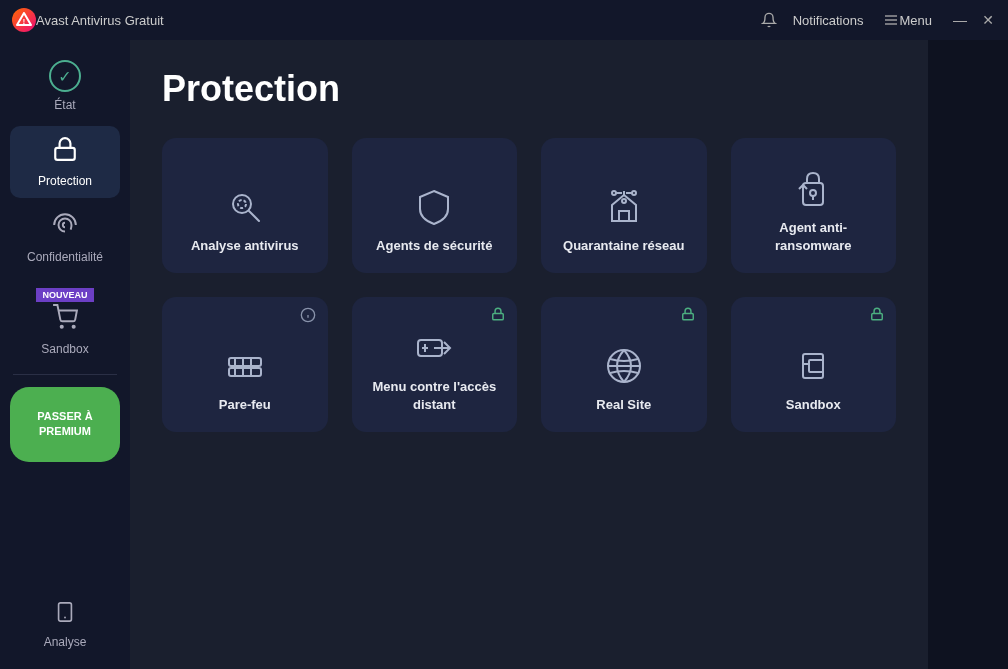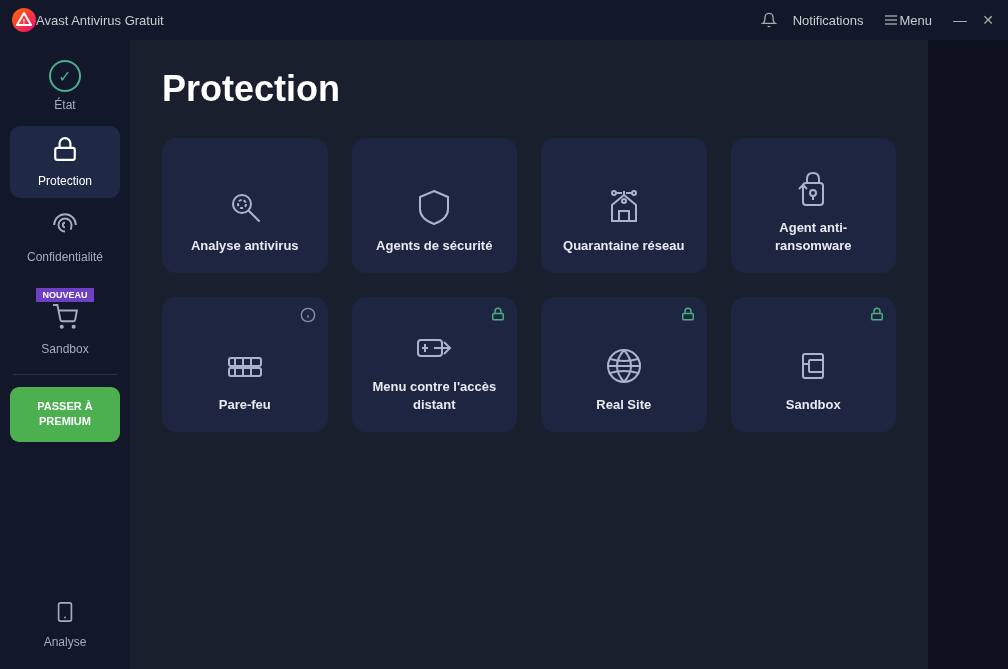--- a/index.html
+++ b/index.html
@@ -145,22 +145,22 @@
       font-weight: bold;
       padding: 2px 6px;
       border-radius: 0;
       margin-bottom: -4px;
     }
     .sidebar-premium-btn {
       width: 110px;
       background: #4caf50;
       color: white;
       border: none;
-      border-radius: 9px;
-      padding: 12px 6px;
+      border-radius: 19px;
+      padding: 22px 6px;
       font-size: 11px;
       font-weight: bold;
       cursor: pointer;
       text-align: center;
       margin-top: 4px;
       line-height: 1.4;
     }
     .sidebar-divider {
       width: 80%;
       height: 1px;

